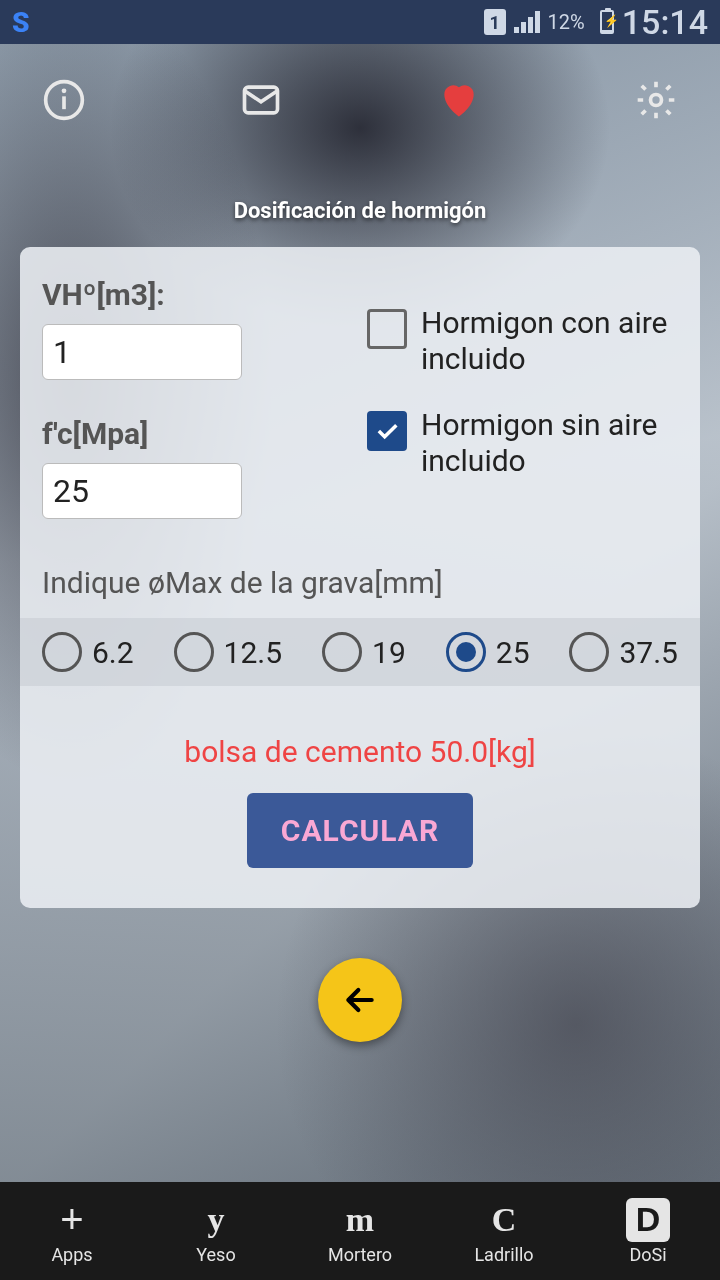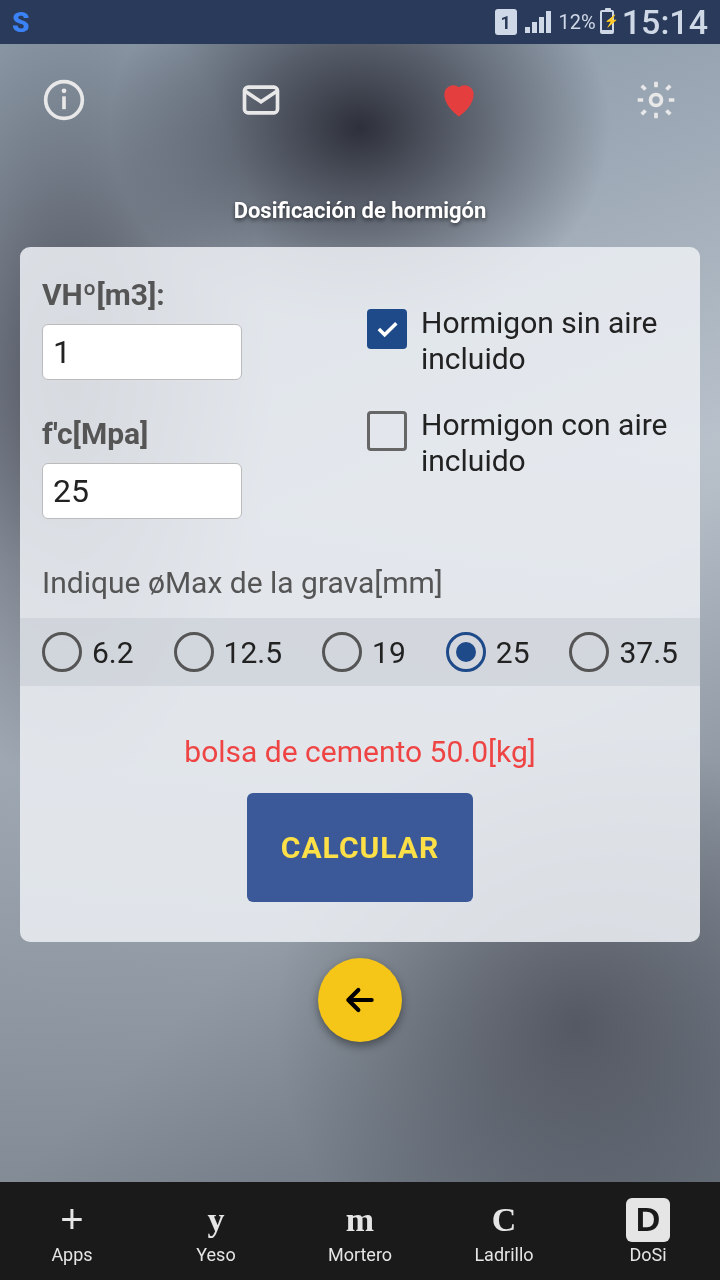--- a/index.html
+++ b/index.html
@@ -24,21 +24,21 @@
     display: flex; align-items: center; padding: 0 12px;
     font-size: 22px; justify-content: space-between;
   }
   .status-left { display: flex; align-items: center; }
   .status-right { display: flex; align-items: center; gap: 8px; }
   .s-logo { color: #3b82f6; font-weight: 900; font-size: 28px; }
   .sim-badge { background: #cfd8e6; color: #2a3a5a; width: 22px; height: 26px; border-radius: 3px; display: flex; align-items: center; justify-content: center; font-size: 18px; font-weight: bold; }
   .signal { display: flex; align-items: flex-end; gap: 2px; height: 22px; }
   .signal span { width: 5px; background: #cfd8e6; }
   .signal span:nth-child(1){height:6px} .signal span:nth-child(2){height:11px} .signal span:nth-child(3){height:16px} .signal span:nth-child(4){height:22px}
-  .battery { display: flex; align-items: center; gap: 4px; font-size: 20px; }
+  .battery { display: flex; align-items: center; gap: 15px; font-size: 20px; }
   .batt-icon { width: 14px; height: 24px; border: 2px solid #cfd8e6; border-radius: 2px; position: relative; }
   .batt-icon::before { content:''; position:absolute; top:-4px; left:3px; width:6px; height:3px; background:#cfd8e6; border-radius:1px;}
   .batt-fill { position:absolute; bottom:0; left:0; right:0; height:12%; background:#cfd8e6;}
   .batt-bolt { position:absolute; top:2px; left:3px; font-size:12px; color:#cfd8e6;}
   .clock { font-size: 34px; font-weight: 500; }
 
   
   .top-actions {
     position: relative; z-index: 5;
     display: flex; justify-content: space-between; align-items: center;
@@ -83,22 +83,22 @@
   }
   .radio-opt { display:flex; align-items:center; gap:10px; }
   .radio { width:40px; height:40px; border-radius:50%; border:3px solid #555; display:flex; align-items:center; justify-content:center; flex-shrink:0;}
   .radio.selected { border-color:#1e4a8a; }
   .radio.selected::after { content:''; width:20px; height:20px; border-radius:50%; background:#1e4a8a; }
   .radio-label { font-size: 30px; color:#222; }
 
   .cement-note { text-align:center; font-size:30px; color:#ef4444; margin-top:48px; }
 
   .calc-btn {
-    display:block; margin: 24px auto 0; background:#3b5998; color:#fde047;
-    border:none; border-radius:6px; padding: 37px 34px; font-size:30px; font-weight:700;
+    display:block; margin: 24px auto 0; background:#3b5998; color:#f9a8d4;
+    border:none; border-radius:6px; padding: 20px 34px; font-size:30px; font-weight:700;
     letter-spacing: 1px;
   }
 
   
   .fab-back {
     position:absolute; z-index:6; left:50%; transform:translateX(-50%);
     top: 958px; width:84px; height:84px; border-radius:50%; background:#f5c518;
     display:flex; align-items:center; justify-content:center;
     box-shadow: 0 4px 10px rgba(0,0,0,0.4);
   }
@@ -178,31 +178,31 @@
         <div class="field-label">VHº[m3]:</div>
         <input class="text-input" value="1" style="">
       </div>
       <div class="field-group">
         <div class="field-label">f'c[Mpa]</div>
         <input class="text-input" value="25" style="">
       </div>
     </div>
     <div class="col" style="padding-top:28px">
       <div class="check-row">
+        <div class="checkbox unchecked"></div>
+        <div class="check-label">Hormigon con aire incluido</div>
+      </div>
+      <div class="check-row">
         <div class="checkbox checked">
           <svg width="28" height="28" viewBox="0 0 24 24">
               <path d="M5 12l5 5L20 7" stroke="#fff" stroke-width="3" fill="none"></path>
             </svg>
         </div>
         <div class="check-label">Hormigon sin aire incluido</div>
       </div>
-      <div class="check-row">
-        <div class="checkbox unchecked"></div>
-        <div class="check-label">Hormigon con aire incluido</div>
-      </div>
     </div>
   </div>
 
   <div class="section-label">Indique øMax de la grava[mm]</div>
 
   <div class="radio-row">
     <div class="radio-opt">
       <div class="radio"></div>
       <span class="radio-label">6.2</span>
     </div>

